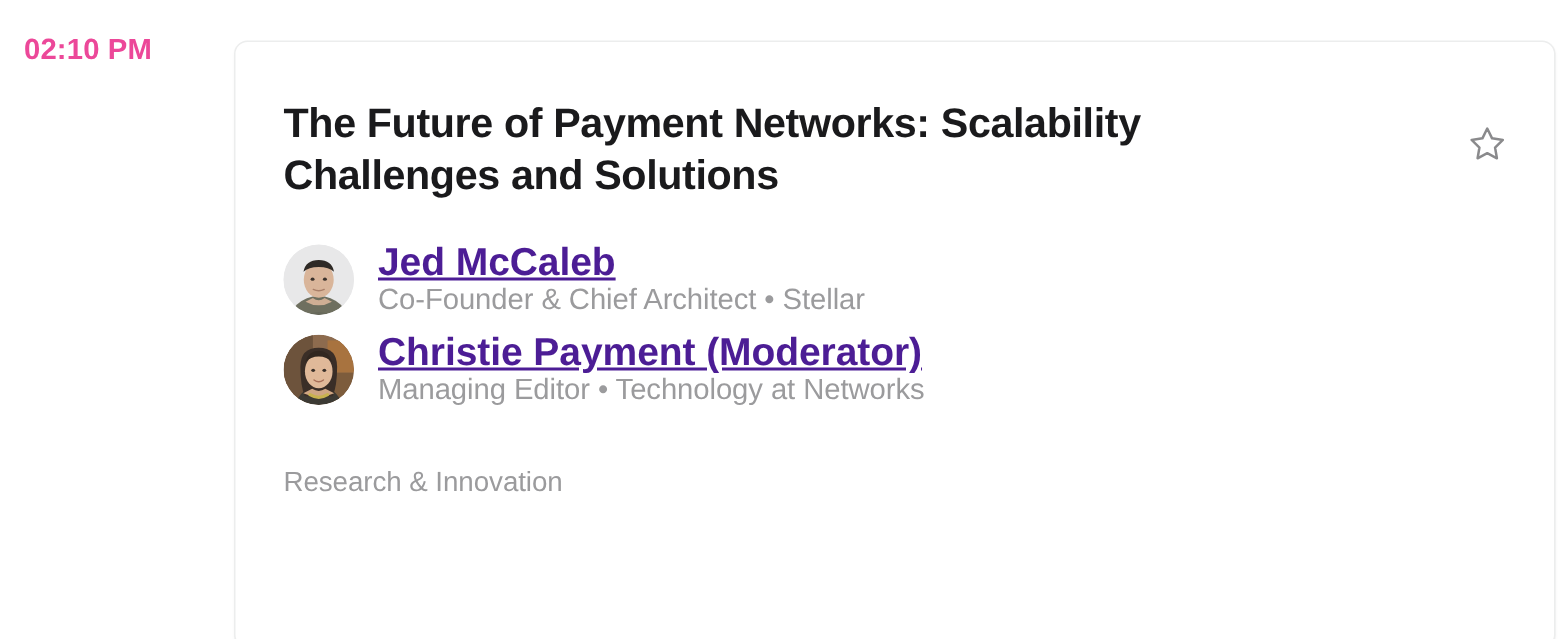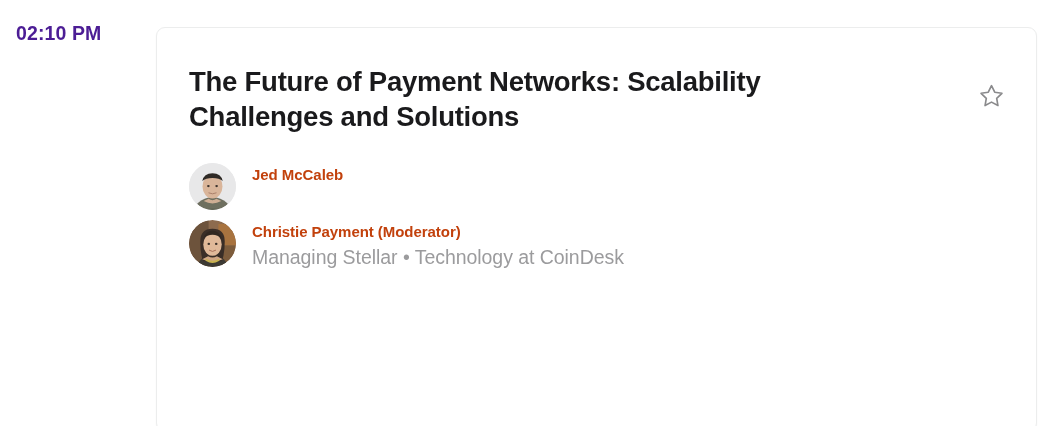--- a/index.html
+++ b/index.html
@@ -22,21 +22,21 @@
 
   
   .time-label {
     position: absolute;
     left: 16px;
     top: 20px;
     width: 124px;
     font-size: 19.5px;
     font-weight: 700;
     letter-spacing: 0.1px;
-    color: #4c1d95;
+    color: #ec4899;
     line-height: 26px;
     white-space: nowrap;
   }
 
   
   .session-card {
     position: absolute;
     left: 156px;
     top: 13px;
     width: 881px;
@@ -106,26 +106,27 @@
     background: #e9e9ea;
   }
   .avatar svg { display: block; width: 100%; height: 100%; }
 
   .speaker-text {
     margin-left: 16px;
     padding-top: 1px;
   }
 
   .speaker-name {
-    font-size: 15px;
+    font-size: 26px;
     font-weight: 700;
     line-height: 25px;
     letter-spacing: -0.05px;
-    color: #c2410c;
-    white-space: nowrap;
+    color: #4c1d95;
+    white-space: nowrap;
+    text-decoration: underline;
   }
 
   .speaker-role {
     font-size: 19.5px;
     font-weight: 400;
     line-height: 26px;
     letter-spacing: -0.05px;
     color: #9b9b9d;
     white-space: nowrap;
   }
@@ -183,20 +184,21 @@
                 <path d="M13.6 18.5 q1.5 -8 10.4 -8 q8.9 0 10.4 8 q-3.4 -3.2 -10.4 -3.2 q-7 0 -10.4 3.2 z" fill="#2f2a26"></path>
                 <ellipse cx="19.8" cy="23.6" rx="1.35" ry="1.1" fill="#3b322c"></ellipse>
                 <ellipse cx="28.2" cy="23.6" rx="1.35" ry="1.1" fill="#3b322c"></ellipse>
                 <path d="M20.3 30.6 q3.7 1.9 7.4 0" stroke="#a97f69" stroke-width="1" fill="none" stroke-linecap="round"></path>
                 <path d="M20 36.5 q4 3 8 0 l5 2.4 q-9 5 -18 0 z" fill="#cfae94"></path>
               </g>
             </svg>
           </div>
           <div class="speaker-text">
             <div class="speaker-name">Jed McCaleb</div>
+            <div class="speaker-role">Co-Founder &amp; Chief Architect • Stellar</div>
           </div>
         </div>
 
         <div class="speaker-row">
           <div class="avatar">
             <svg viewBox="0 0 48 48" xmlns="http://www.w3.org/2000/svg">
               <defs>
                 <clipPath id="avclip2">
                     <circle cx="24" cy="24" r="24"></circle>
                   </clipPath>
@@ -213,25 +215,26 @@
                 <ellipse cx="20.2" cy="24.4" rx="1.3" ry="1.05" fill="#3a3029"></ellipse>
                 <ellipse cx="27.8" cy="24.4" rx="1.3" ry="1.05" fill="#3a3029"></ellipse>
                 <path d="M20.8 31 q3.2 2.4 6.4 0" stroke="#a86f58" stroke-width="1" fill="none" stroke-linecap="round"></path>
                 <path d="M19.5 37 q4.5 2.8 9 0 l6 3 q-10.5 5 -21 0 z" fill="#cfa683"></path>
                 <path d="M18 41 q6 3.6 12 0" stroke="#c8b24f" stroke-width="2.2" fill="none" stroke-linecap="round"></path>
               </g>
             </svg>
           </div>
           <div class="speaker-text">
             <div class="speaker-name">Christie Payment (Moderator)</div>
-            <div class="speaker-role">Managing Stellar • Technology at CoinDesk</div>
+            <div class="speaker-role">Managing Editor • Technology at Networks</div>
           </div>
         </div>
 
       </div>
 
       <div class="session-meta">
+        <div class="meta-track">Research &amp; Innovation</div>
       </div>
 
     </div>
   </div>
 
 </div>
 
 </body></html>

